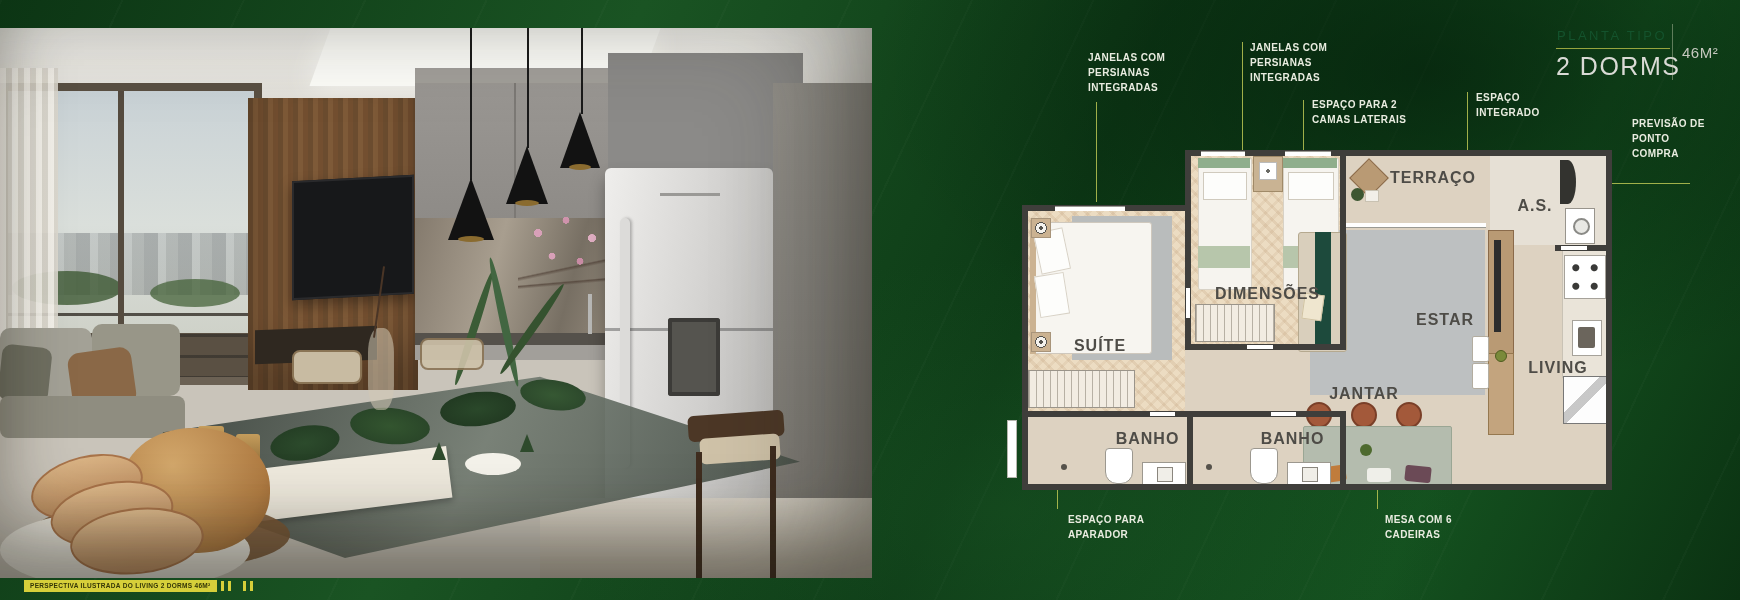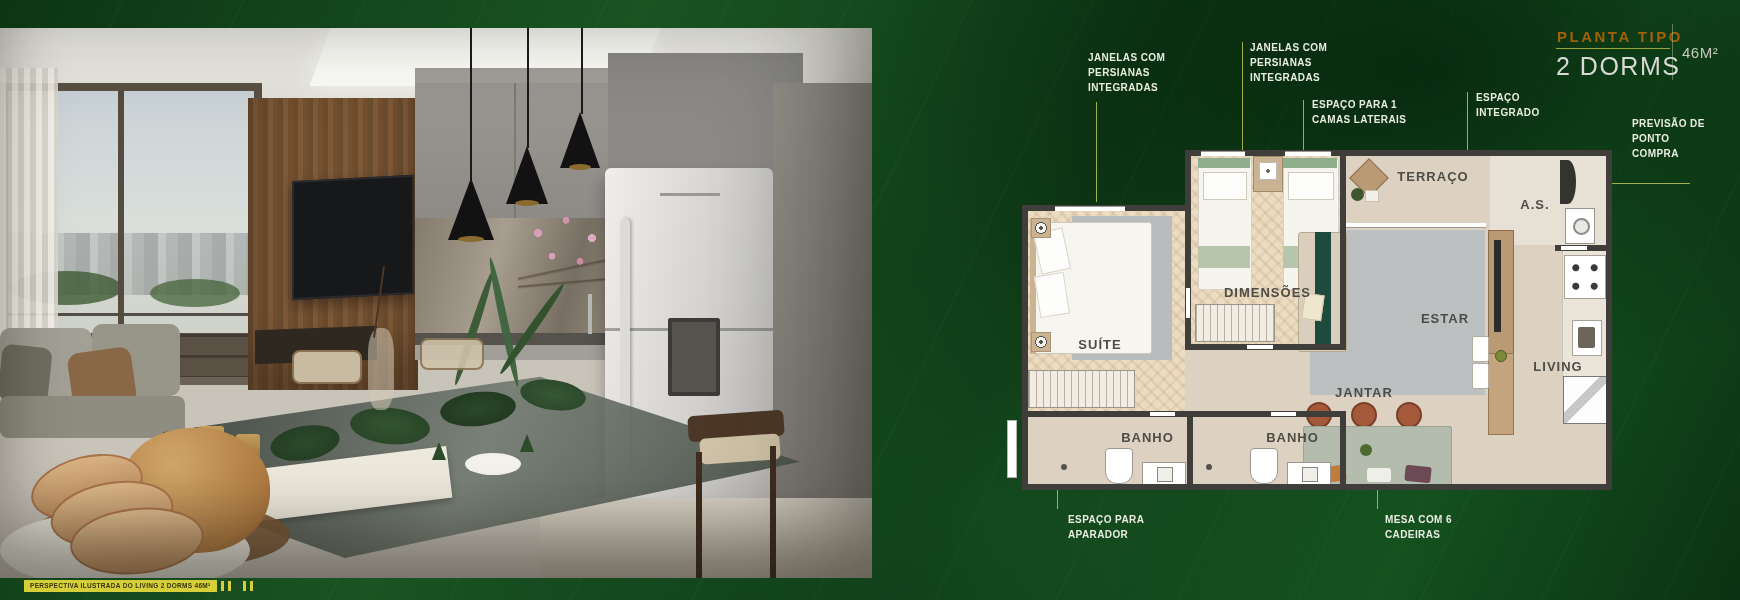--- a/index.html
+++ b/index.html
@@ -11,32 +11,32 @@
       radial-gradient(760px 420px at 58% 85%, rgba(34,98,44,.30), transparent 60%),
       repeating-linear-gradient(115deg, rgba(255,255,255,.02) 0 2px, transparent 2px 110px),
       linear-gradient(115deg,#0c3514 0%,#1a5423 32%,#0d3a16 58%,#14511f 82%,#0b3212 100%);
   }
   .abs{position:absolute;}
   
   .callout{position:absolute;color:#e9ece0;font-size:10px;font-weight:bold;
            line-height:15px;letter-spacing:.4px;}
   .lead{position:absolute;background:rgba(187,198,84,.85);}
   
-  .eyebrow{position:absolute;color:#a16207;font-size:15px;font-weight:bold;letter-spacing:2.5px;}
+  .eyebrow{position:absolute;color:#14532d;font-size:13px;font-weight:normal;letter-spacing:2.5px;}
   .big-title{position:absolute;color:#d9dad5;font-size:25px;letter-spacing:1.5px;font-weight:400;}
   .area{position:absolute;color:#c6c8bf;font-size:15px;letter-spacing:.5px;}
   
   #plan{position:absolute;left:1015px;top:148px;width:598px;height:342px;}
   .fl{position:absolute;background:#ddd2c1;}
   .wood{background:#ecdcc2;
         background-image:repeating-linear-gradient(45deg,rgba(165,122,80,.14) 0 3px,transparent 3px 9px),
                          repeating-linear-gradient(-45deg,rgba(165,122,80,.10) 0 3px,transparent 3px 9px);}
   .w{position:absolute;background:#3f3e3b;}
   .gap{position:absolute;background:#ffffff;}
-  .lbl{position:absolute;color:#4e4c47;font-weight:bold;font-size:13px;
+  .lbl{position:absolute;color:#4e4c47;font-weight:bold;font-size:16px;
        letter-spacing:1px;text-align:center;}
   .fur{position:absolute;}
   .stripes{background:#f2ece2;border:1px solid #9a948a;
            background-image:repeating-linear-gradient(90deg,#b7b0a4 0 1px,transparent 1px 7px);}
   
   #photo{position:absolute;left:0;top:28px;width:872px;height:550px;overflow:hidden;background:#c9c4ba;}
   
   .disclaimer{position:absolute;left:940px;width:700px;text-align:center;color:#c9d0c3;
               font-size:8.5px;letter-spacing:.35px;}
   .caption-box{position:absolute;left:24px;top:580px;height:12px;display:flex;align-items:center;gap:4px;}
@@ -156,21 +156,21 @@
 <div class="big-title" style="left:1556px;top:52px;">2 DORMS</div>
 <div class="abs" style="left:1672px;top:24px;width:1px;height:56px;background:rgba(195,205,175,.45);"></div>
 <div class="area" style="left:1682px;top:44px;">46M²</div>
 
 <div class="callout" style="left:1088px;top:50px;width:86px;">JANELAS COM PERSIANAS INTEGRADAS</div>
 <div class="lead" style="left:1096px;top:102px;width:1px;height:100px;"></div>
 
 <div class="callout" style="left:1250px;top:40px;width:86px;">JANELAS COM PERSIANAS INTEGRADAS</div>
 <div class="lead" style="left:1242px;top:42px;width:1px;height:108px;"></div>
 
-<div class="callout" style="left:1312px;top:97px;width:118px;">ESPAÇO PARA 1 CAMAS LATERAIS</div>
+<div class="callout" style="left:1312px;top:97px;width:118px;">ESPAÇO PARA 2 CAMAS LATERAIS</div>
 <div class="lead" style="left:1303px;top:100px;width:1px;height:50px;"></div>
 
 <div class="callout" style="left:1476px;top:90px;width:80px;">ESPAÇO INTEGRADO</div>
 <div class="lead" style="left:1467px;top:92px;width:1px;height:163px;"></div>
 
 <div class="callout" style="left:1632px;top:116px;width:78px;">PREVISÃO DE PONTO COMPRA</div>
 <div class="lead" style="left:1597px;top:183px;width:93px;height:1px;"></div>
 
 <div class="callout" style="left:1068px;top:512px;width:100px;">ESPAÇO PARA APARADOR</div>
 <div class="lead" style="left:1057px;top:443px;width:1px;height:66px;"></div>

